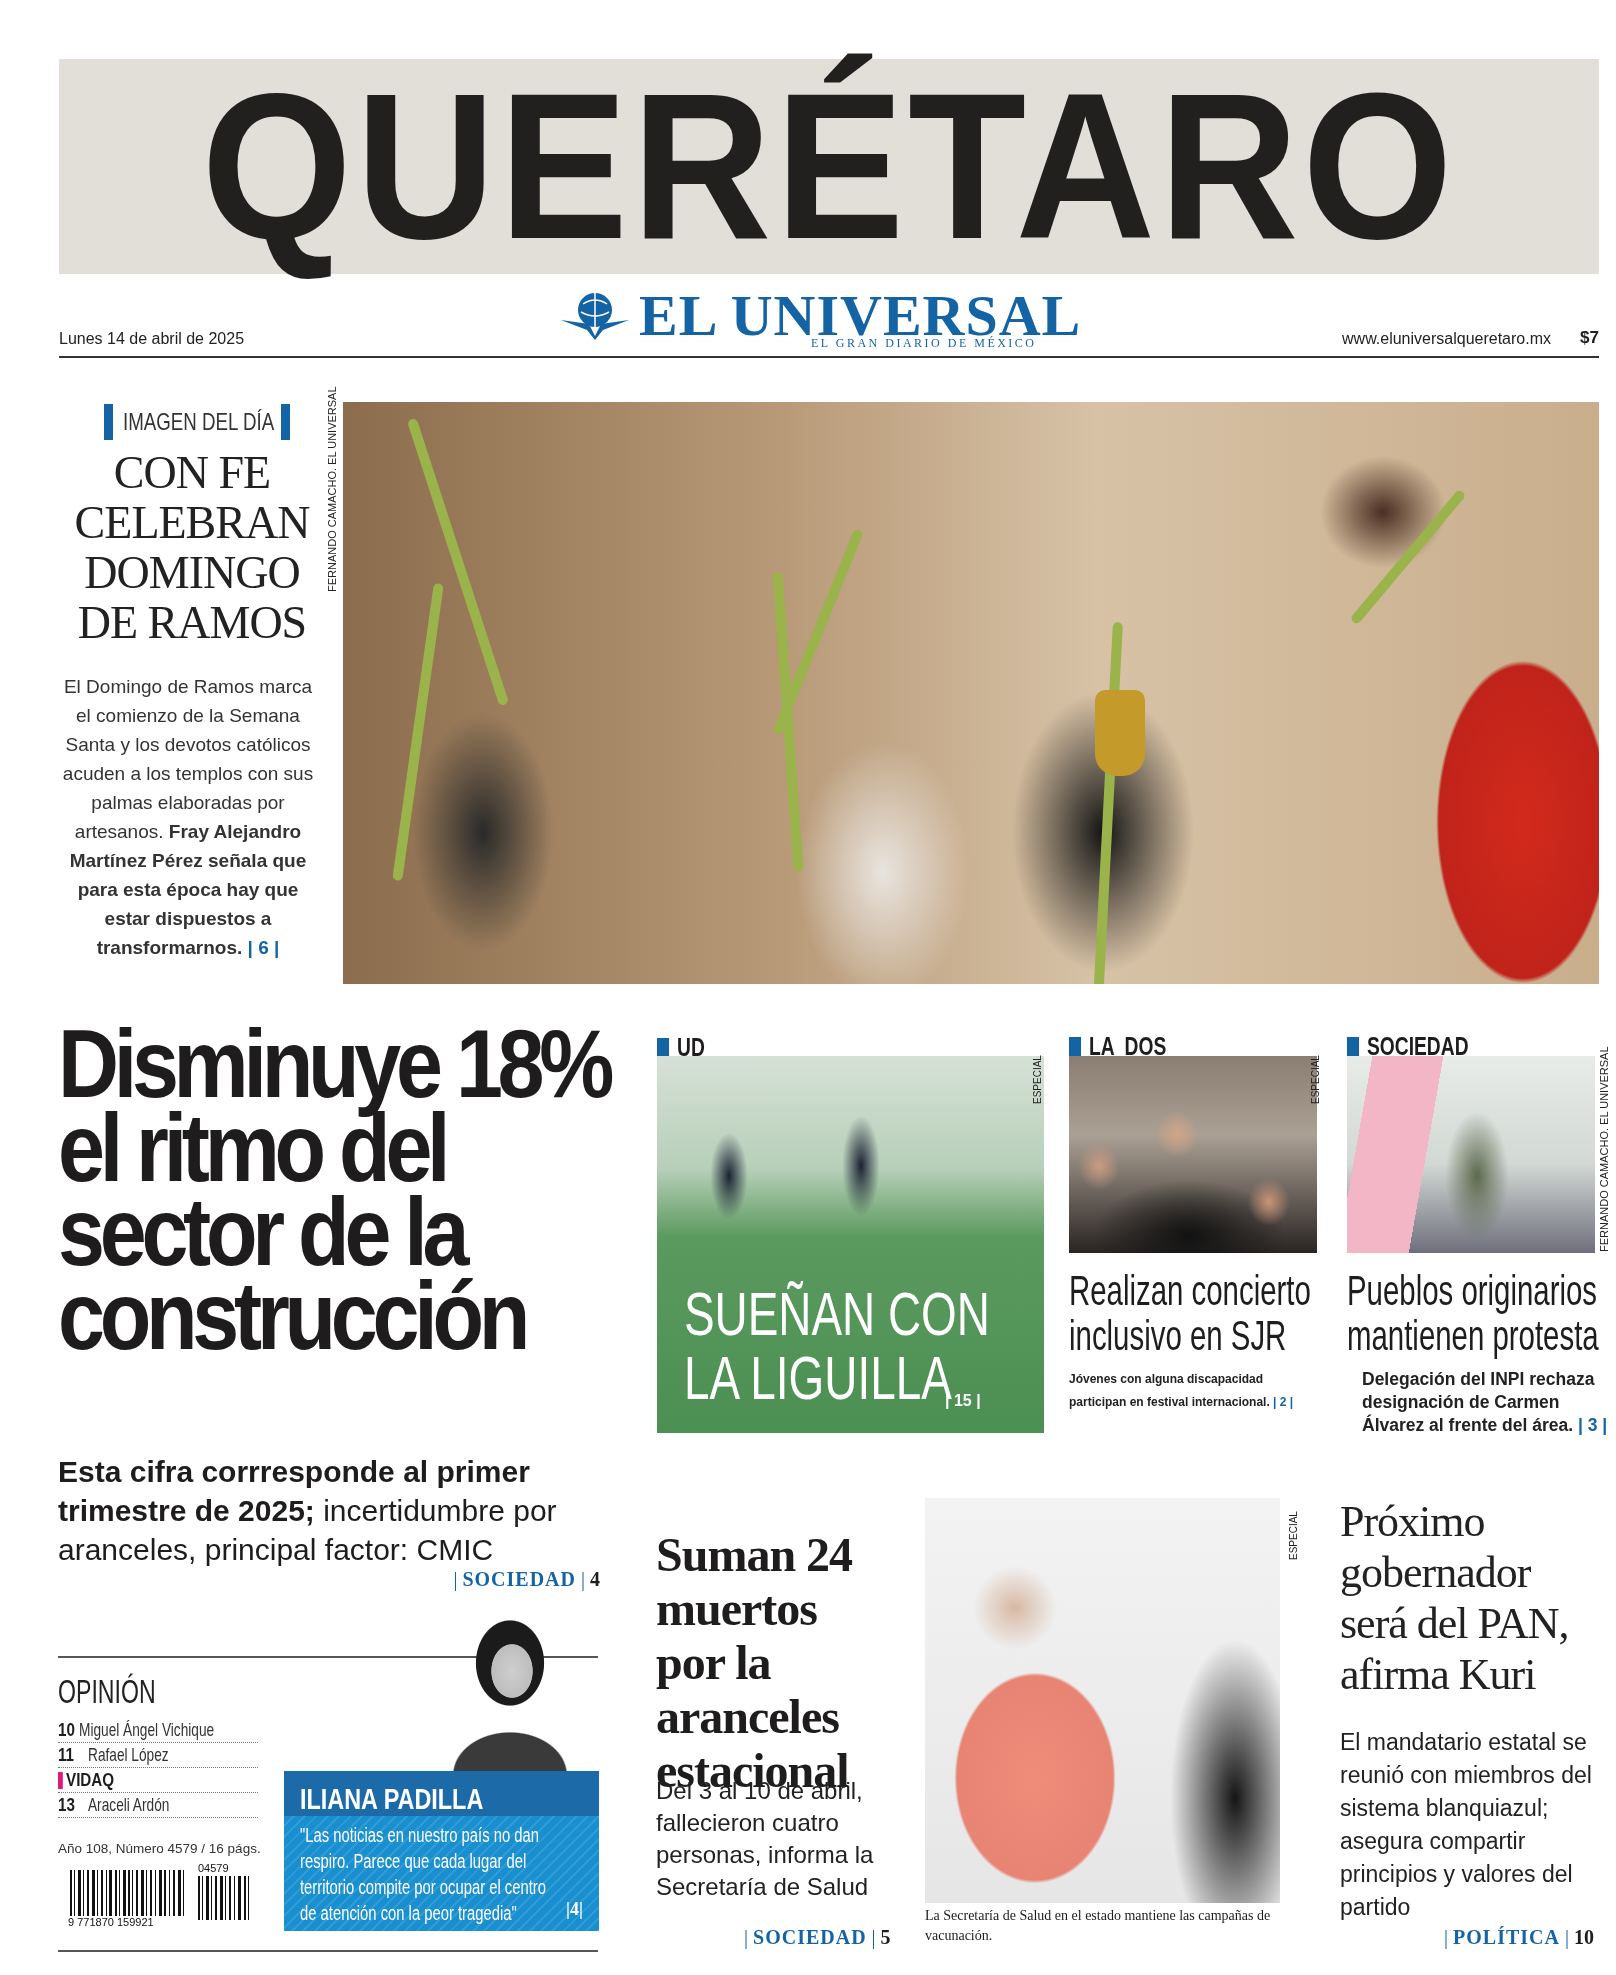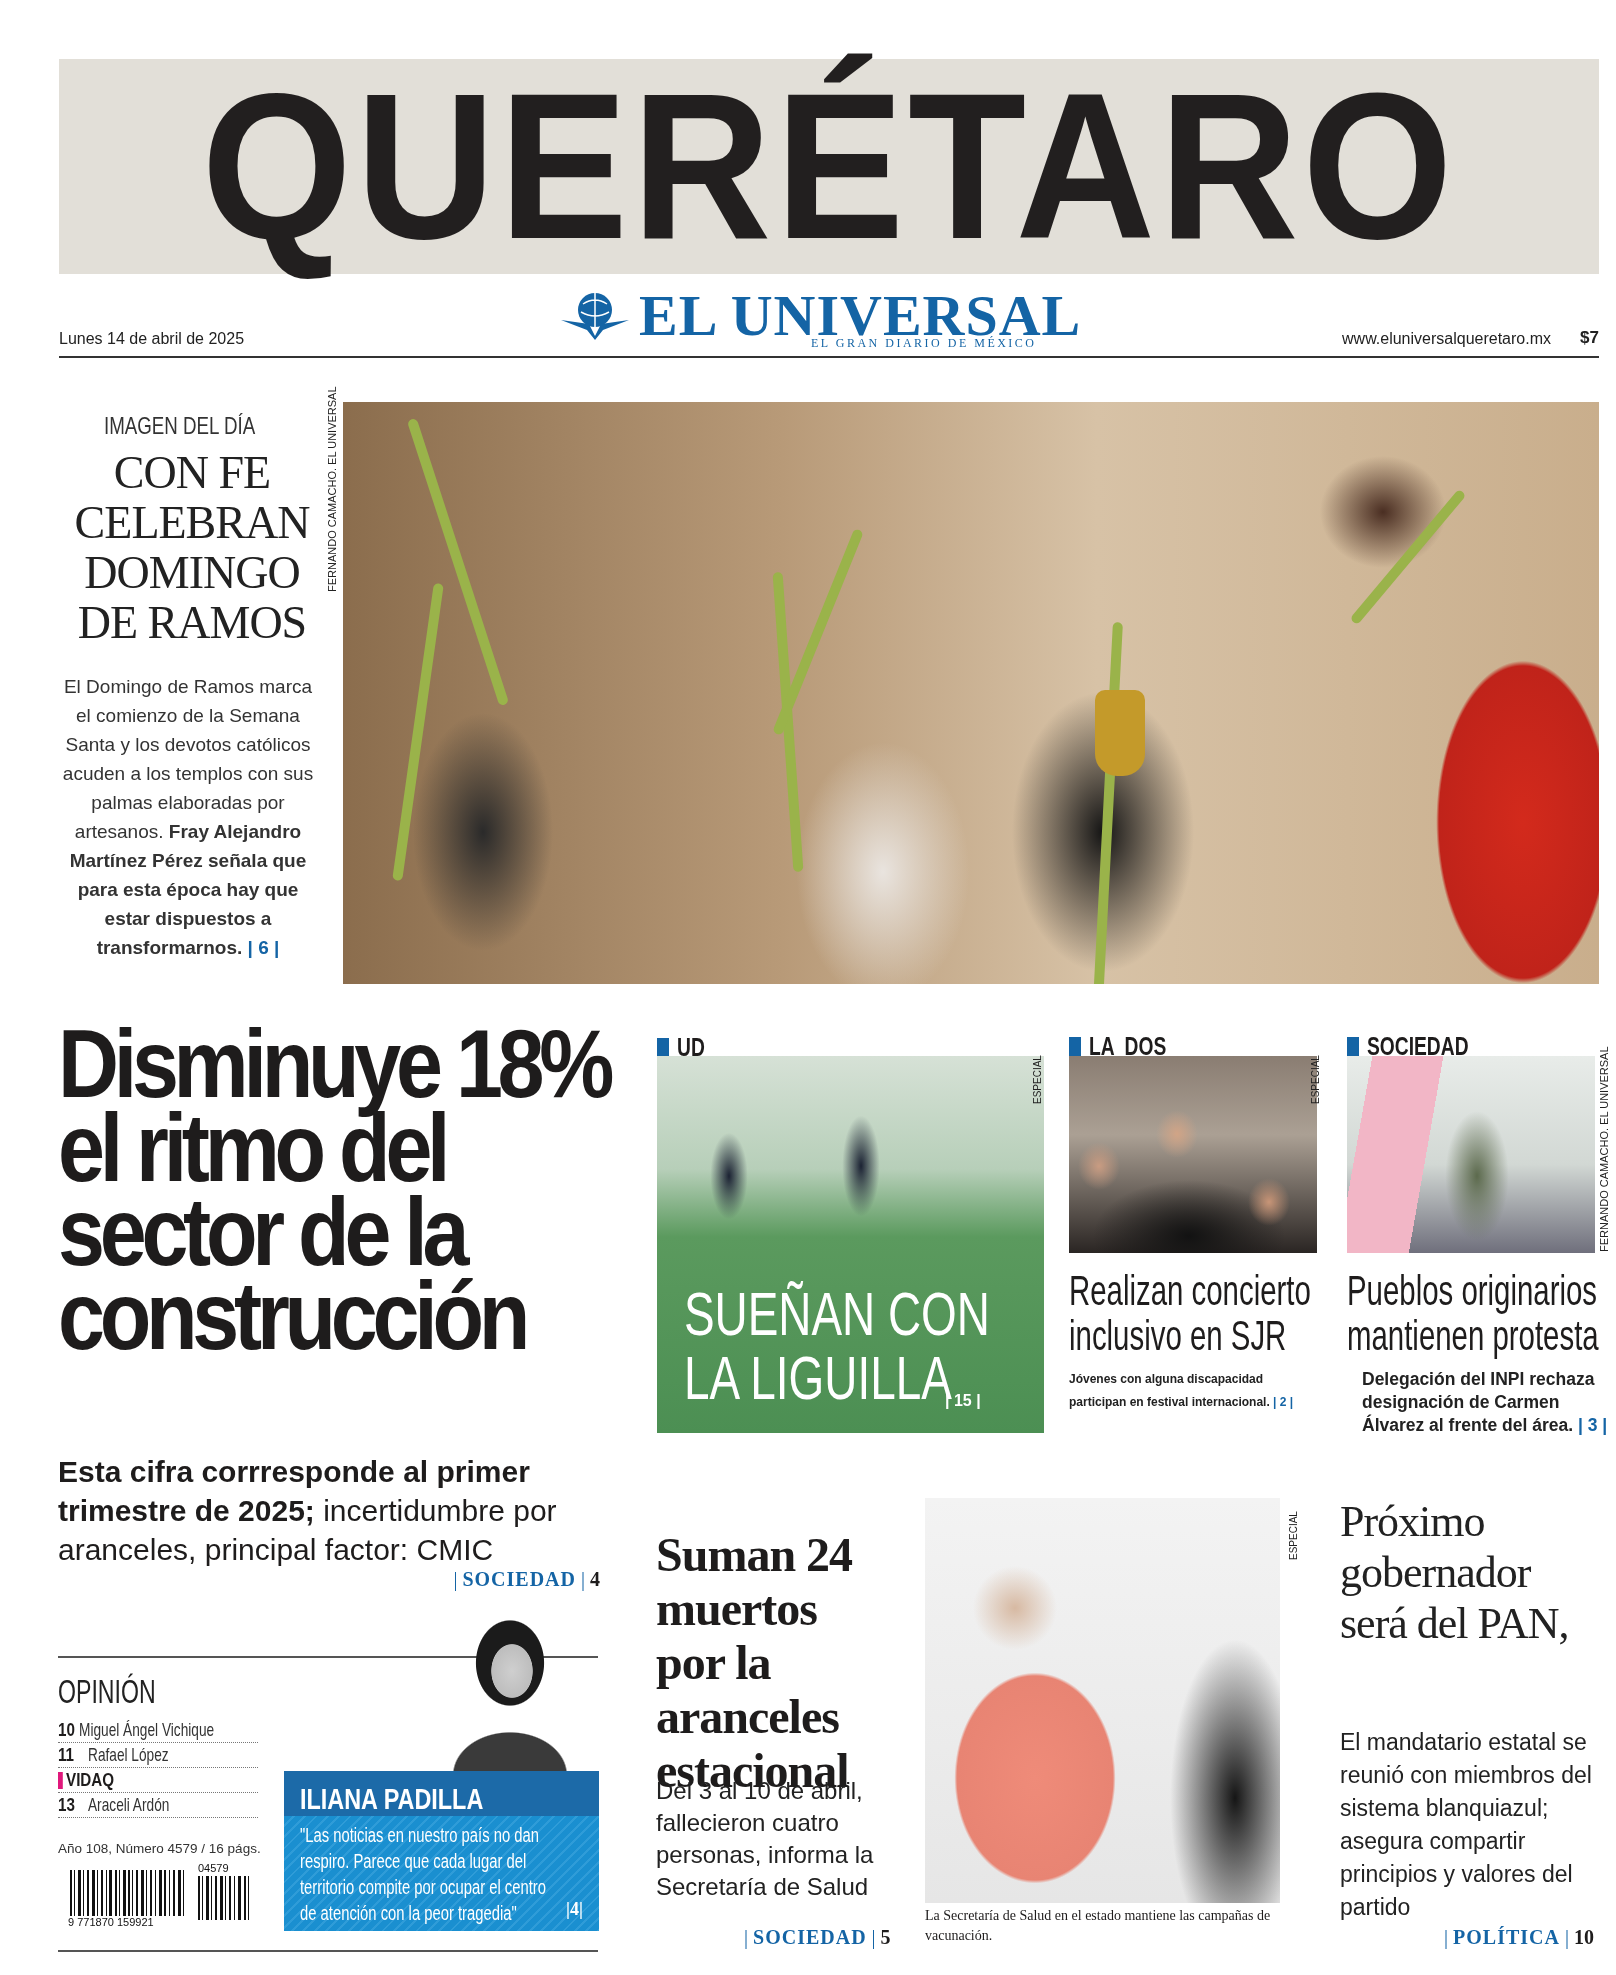--- a/index.html
+++ b/index.html
@@ -21,21 +21,21 @@
   #date-text { left: 0; top: 50px; font-size: 16px; color: #222; }
   #logo { left: 500px; top: 4px; width: 600px; height: 64px; }
   #globe-icon { left: 0; top: 6px; width: 72px; height: 50px; }
   #logo-name { left: 80px; top: -2px; font-family: "Liberation Serif", serif; font-weight: 700; font-size: 58px; color: #1464a5; letter-spacing: 1px; }
   #logo-tagline { left: 252px; top: 52px; font-family: "Liberation Serif", serif; font-size: 12px; letter-spacing: 2.5px; color: #1464a5; }
   #site-url { right: 36px; top: 50px; font-size: 16px; color: #222; }
   #price { right: 0; top: 48px; font-size: 17px; font-weight: 700; color: #222; }
   #header-rule { left: 59px; top: 356px; width: 1540px; height: 2px; background: #333; }
 
   
-  #iod-kicker { left: 104px; top: 402px; height: 40px; display: flex; align-items: center; gap: 10px; flex-direction: column; }
+  #iod-kicker { left: 104px; top: 402px; height: 40px; display: flex; align-items: center; gap: 10px; }
   .kbar { width: 9px; height: 36px; background: #1464a5; }
   #iod-kicker-text { font-family: "Liberation Sans", sans-serif; font-size: 24px; color: #333; transform: scaleX(0.78); transform-origin: left; letter-spacing: 0px; width: 148px; display: inline-block; white-space: nowrap; }
   #iod-headline { left: 58px; top: 448px; width: 268px; text-align: center; font-family: "Liberation Serif", serif; font-size: 46px; line-height: 50px; color: #222; letter-spacing: -1px; }
   #iod-body { left: 56px; top: 672px; width: 264px; text-align: center; font-size: 19px; line-height: 29px; color: #333; }
   #iod-body b { color: #333; }
   .ref-blue { color: #1464a5; font-weight: 700; }
   .vcredit { position: absolute; white-space: nowrap; font-size: 11px; color: #222; transform: rotate(-90deg); transform-origin: left top; }
 
   
   .photo { position: absolute; overflow: hidden; }
@@ -337,17 +337,18 @@
   <span class="pipe">| </span><span class="sec">SOCIEDAD</span><span class="pipe"> | </span><span>5</span>
 </div>
 <div id="flu-photo" class="photo" title="Enfermera aplica vacuna"></div>
 <div class="vcredit" style="left:1288px; top:1560px; font-size:10px;">ESPECIAL</div>
 <div id="flu-caption" class="abs">La Secretaría de Salud en el estado mantiene las campañas de vacunación.</div>
 
 <div id="gov-headline" class="abs">
   <div>Próximo</div>
   <div>gobernador</div>
   <div>será del PAN,</div>
+  <div>afirma Kuri</div>
 </div>
 <div id="gov-body" class="abs">El mandatario estatal se reunió con miembros del sistema blanquiazul; asegura compartir principios y valores del partido</div>
 <div id="gov-ref" class="abs section-ref">
   <span class="pipe">| </span><span class="sec">POLÍTICA</span><span class="pipe"> | </span><span>10</span>
 </div>
 
 </body></html>

